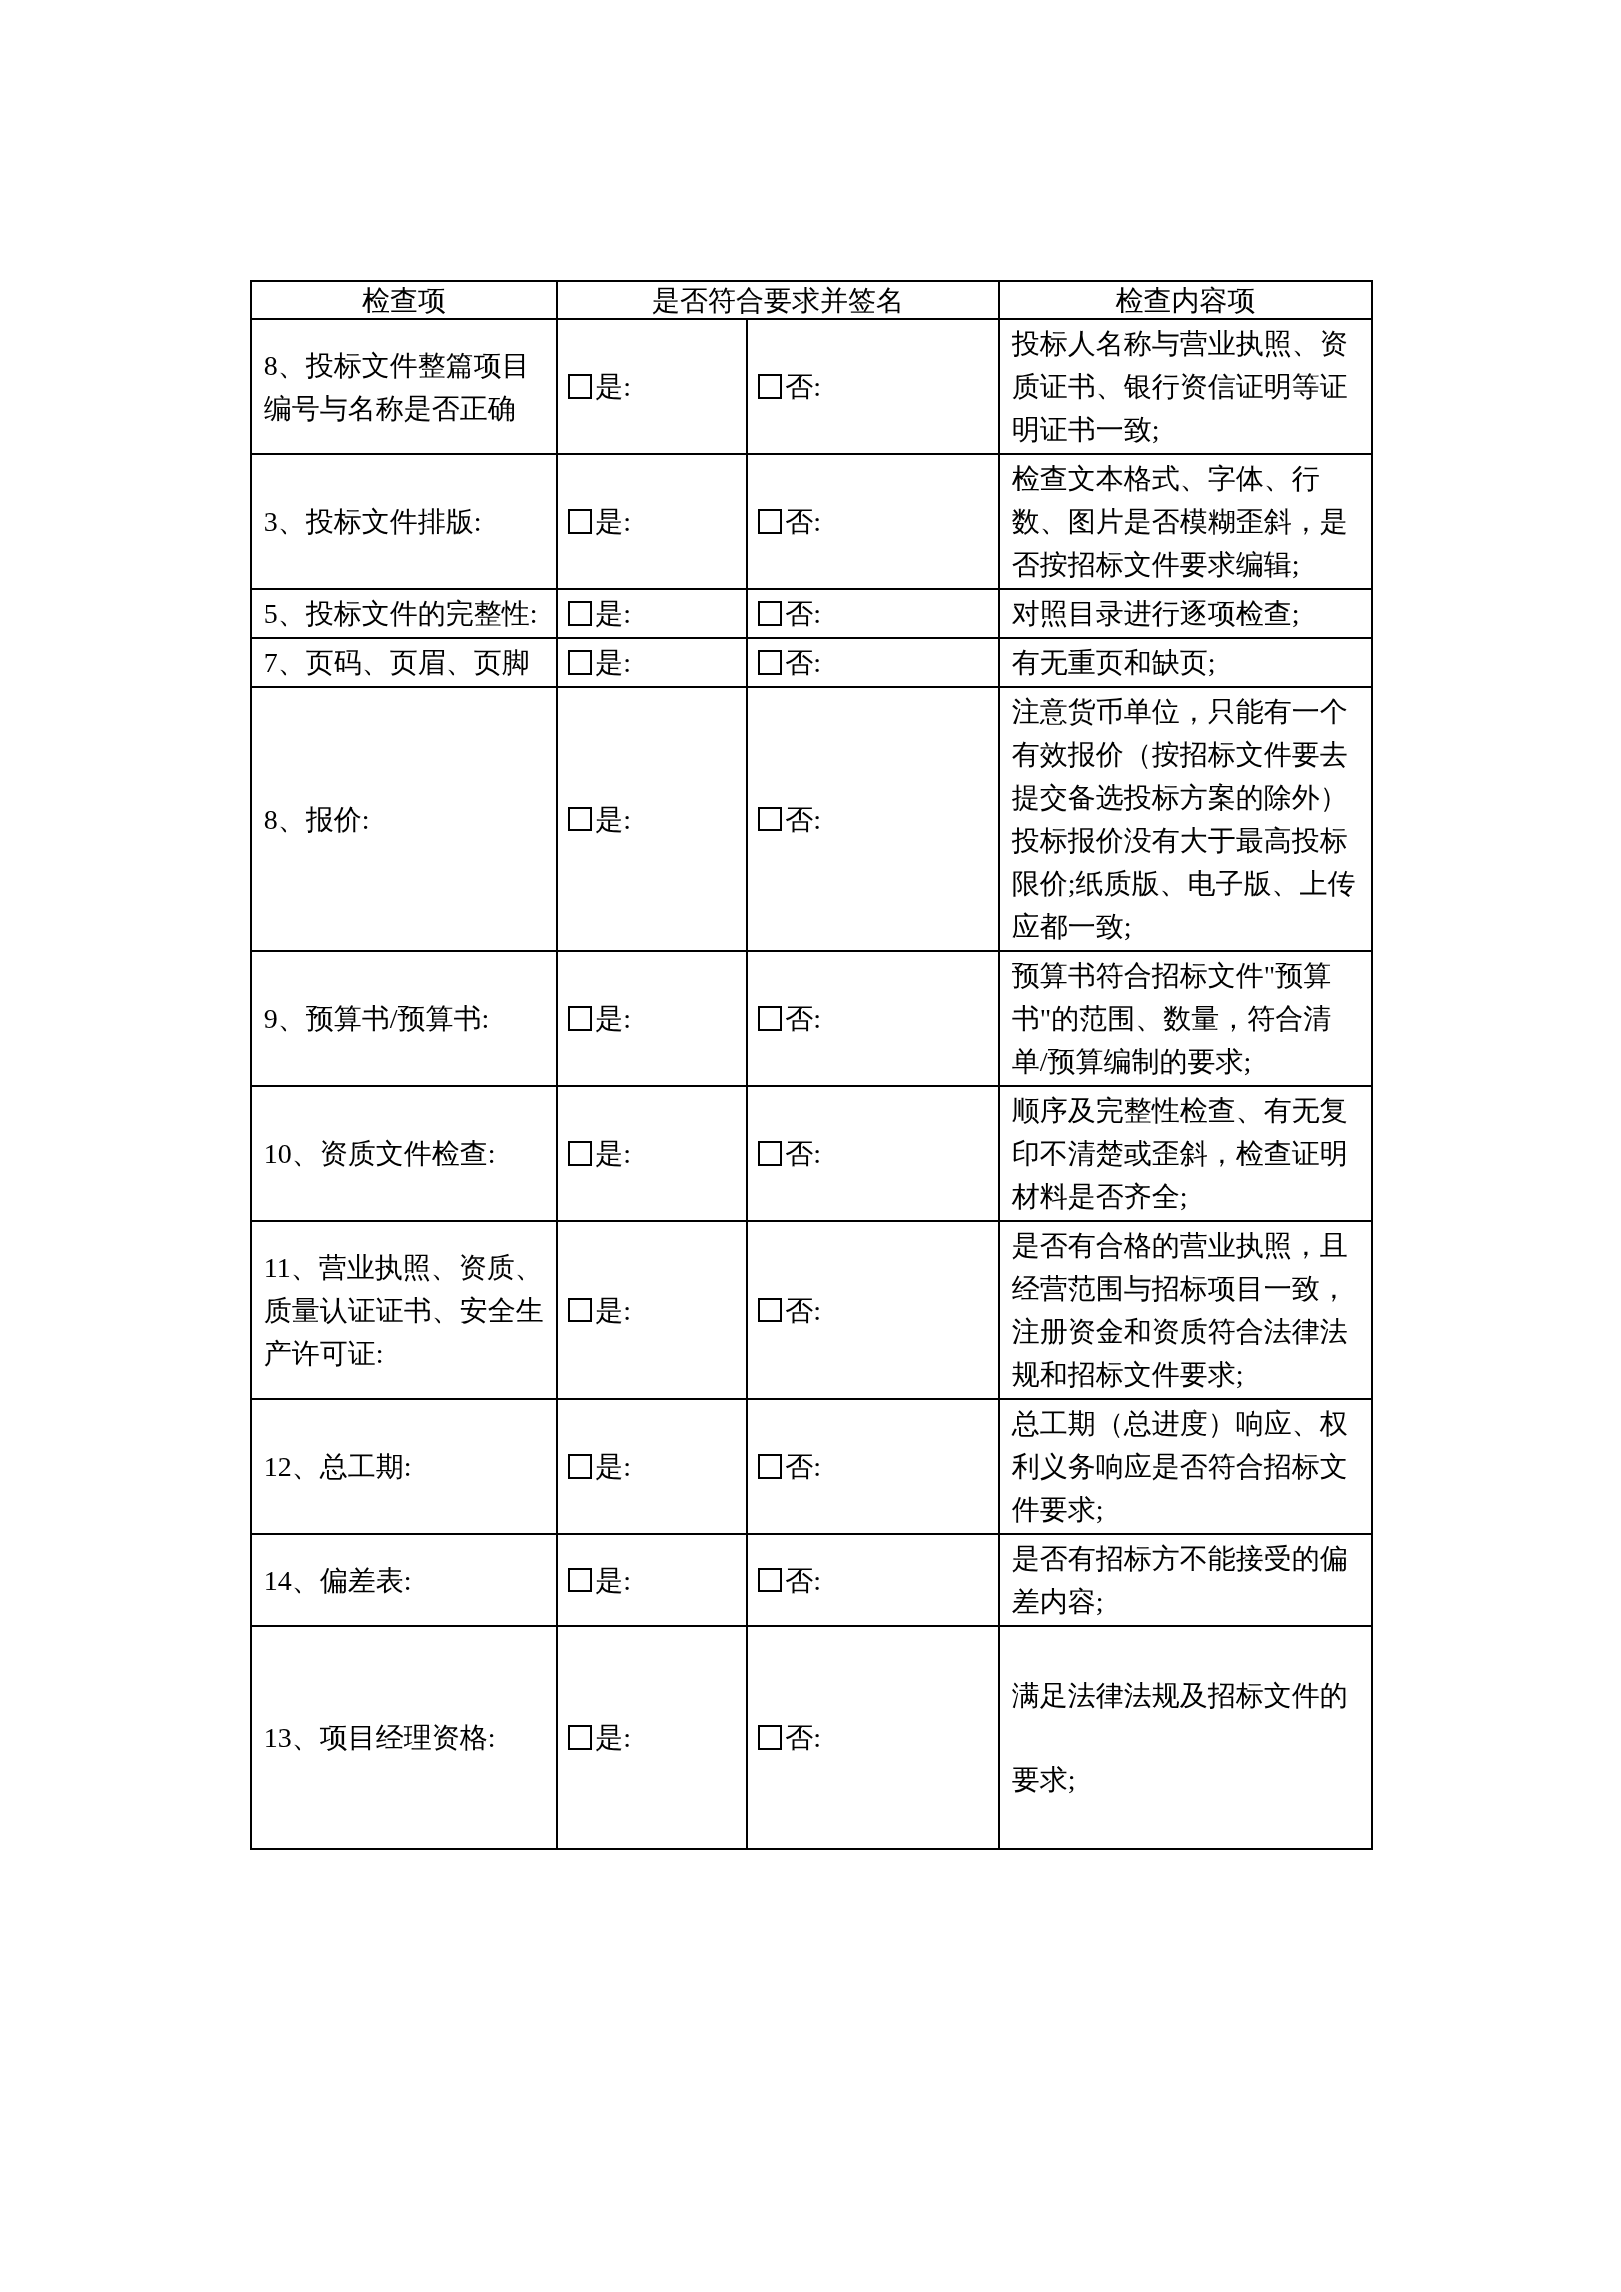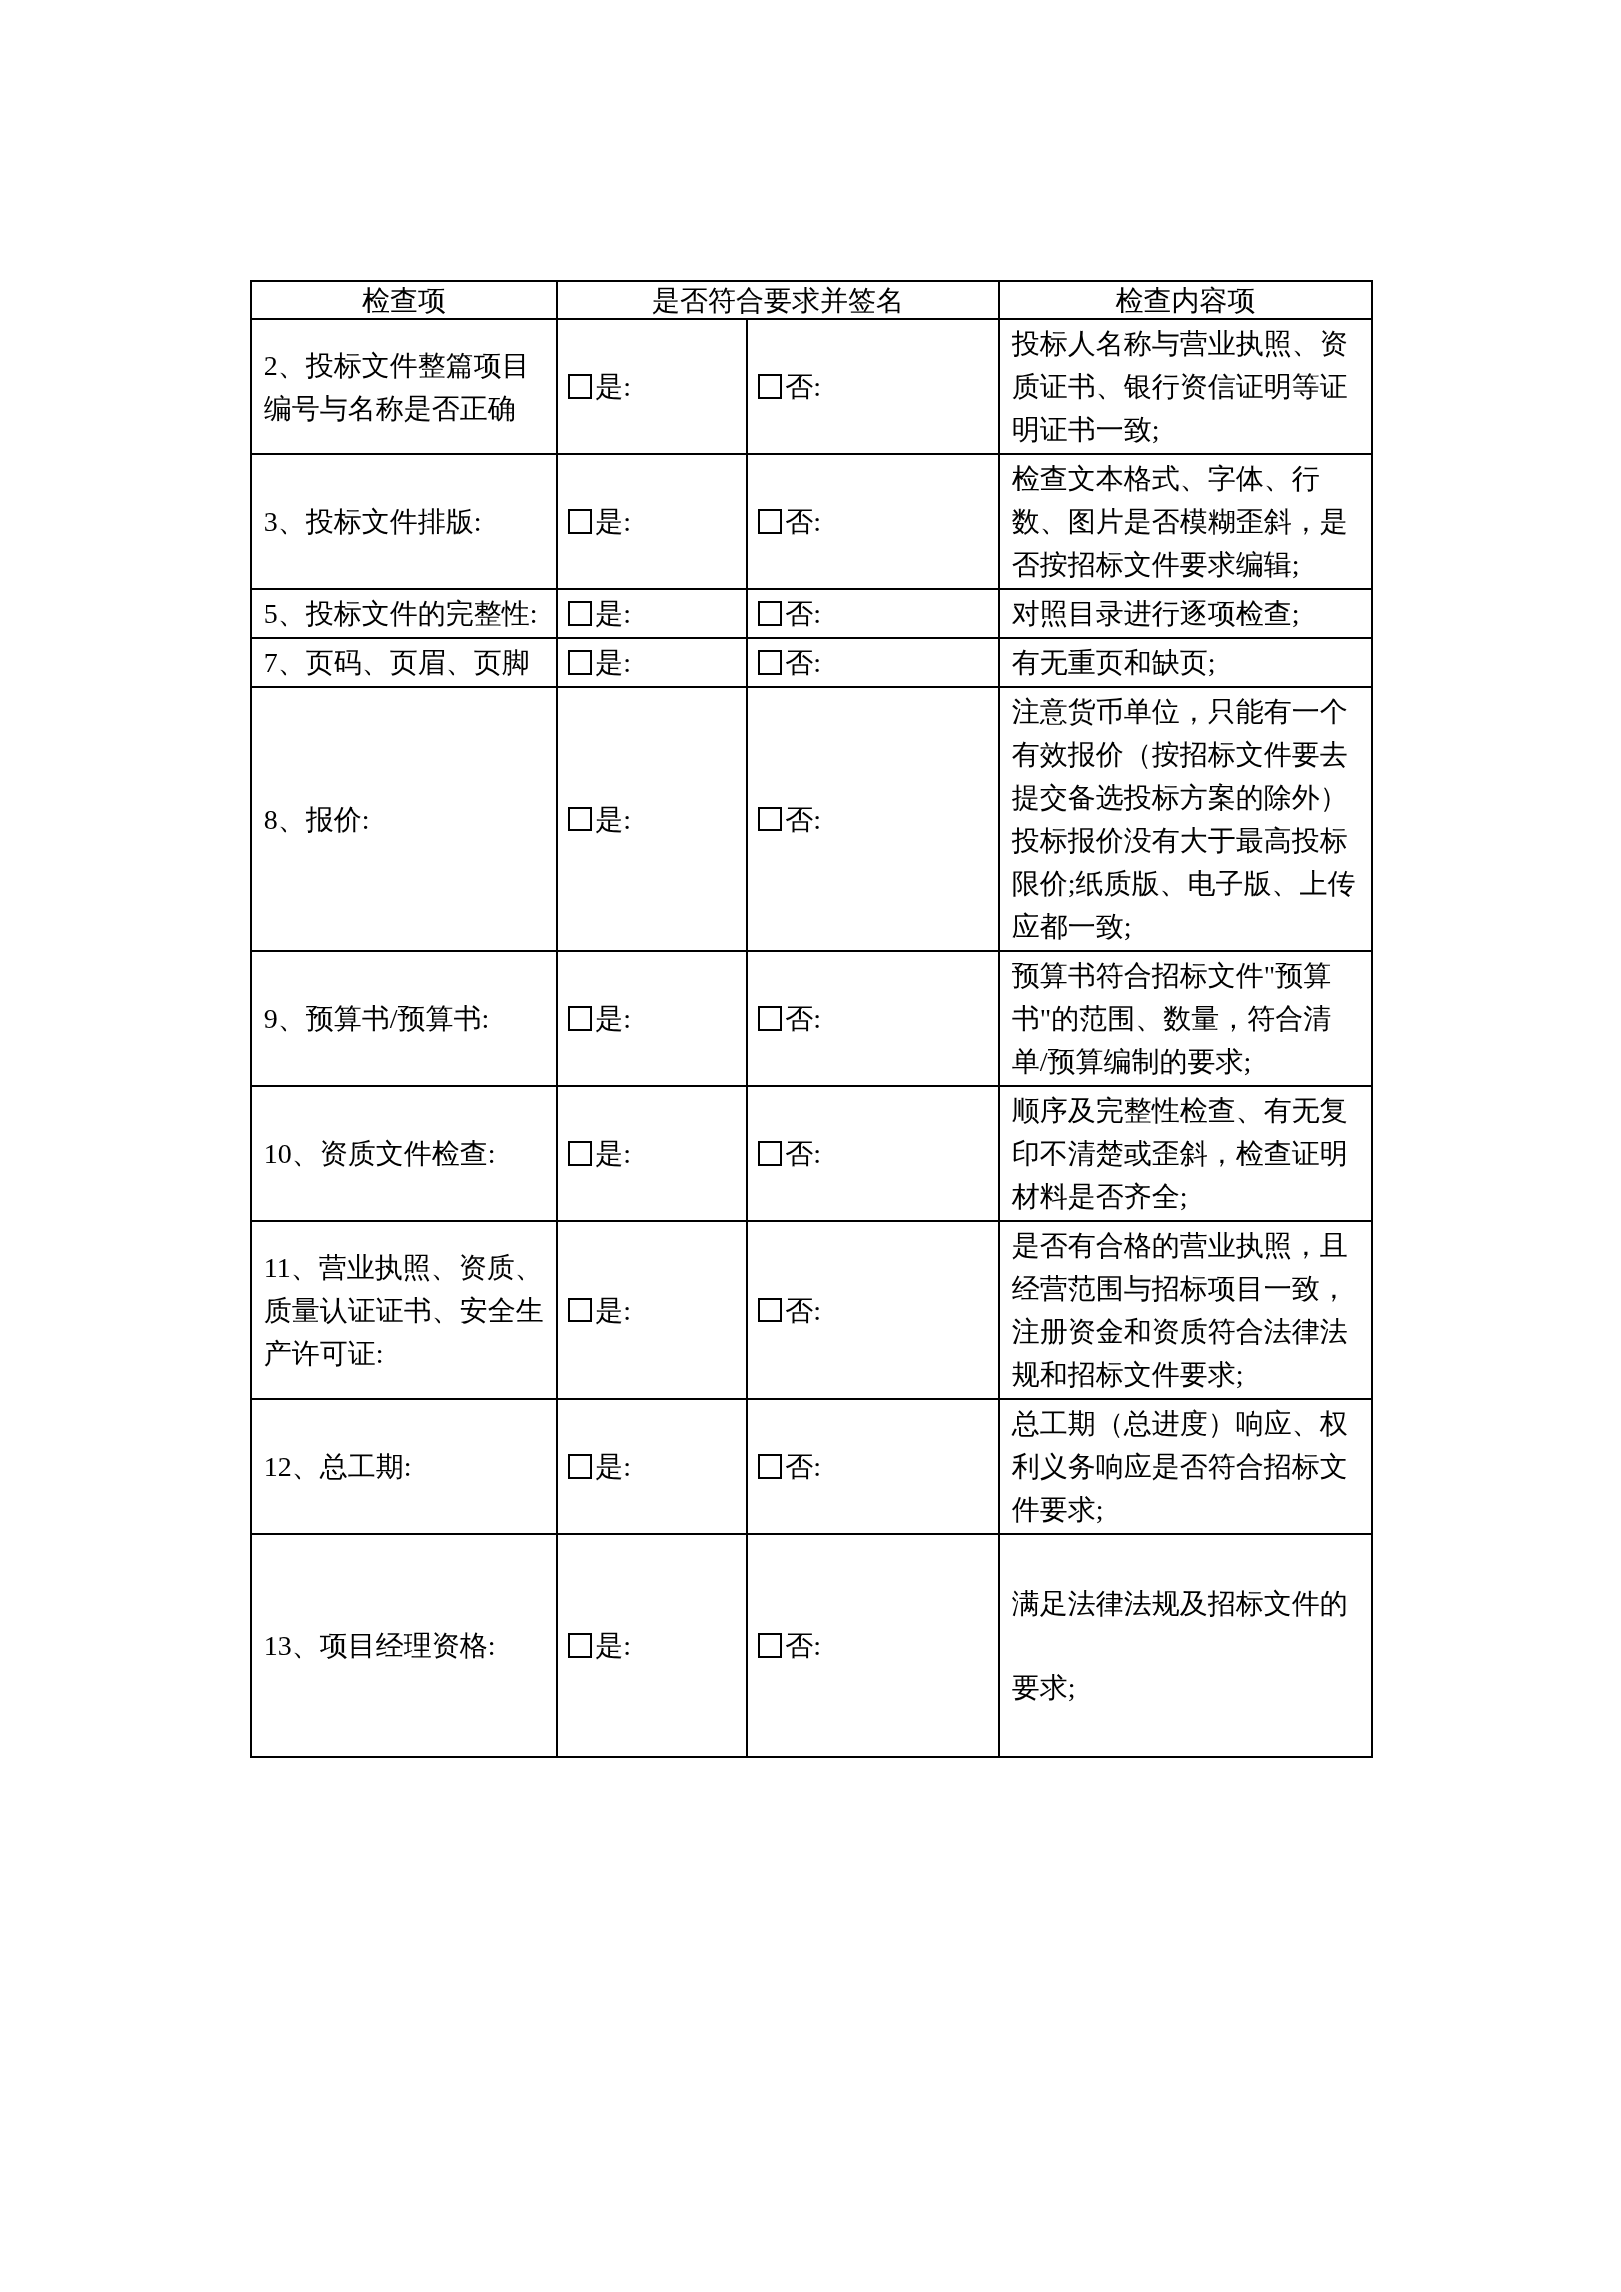--- a/index.html
+++ b/index.html
@@ -66,21 +66,21 @@
     </colgroup>
     <tbody>
         <tr style="height:38px">
       <th>检查项</th>
       <th colspan="2">是否符合要求并签名</th>
       <th>检查内容项</th>
     </tr>
 
 
     <tr style="height:127px">
-      <td>2、投标文件整篇项目编号与名称是否正确</td>
+      <td>8、投标文件整篇项目编号与名称是否正确</td>
       <td class="yesno"><span class="cb"></span><span>是:</span></td>
       <td class="yesno"><span class="cb"></span><span>否:</span></td>
       <td>投标人名称与营业执照、资质证书、银行资信证明等证明证书一致;</td>
     </tr>
 
     <tr style="height:128px">
       <td>3、投标文件排版:</td>
       <td class="yesno"><span class="cb"></span><span>是:</span></td>
       <td class="yesno"><span class="cb"></span><span>否:</span></td>
       <td>检查文本格式、字体、行数、图片是否模糊歪斜，是否按招标文件要求编辑;</td>
@@ -131,20 +131,26 @@
     </tr>
 
     <tr style="height:129px">
       <td>12、总工期:</td>
       <td class="yesno"><span class="cb"></span><span>是:</span></td>
       <td class="yesno"><span class="cb"></span><span>否:</span></td>
       <td>总工期（总进度）响应、权利义务响应是否符合招标文件要求;</td>
     </tr>
 
 
+    <tr style="height:85px">
+      <td>14、偏差表:</td>
+      <td class="yesno"><span class="cb"></span><span>是:</span></td>
+      <td class="yesno"><span class="cb"></span><span>否:</span></td>
+      <td>是否有招标方不能接受的偏差内容;</td>
+    </tr>
 
     <tr style="height:223px">
       <td>13、项目经理资格:</td>
       <td class="yesno"><span class="cb"></span><span>是:</span></td>
       <td class="yesno"><span class="cb"></span><span>否:</span></td>
       <td class="tall">满足法律法规及招标文件的要求;</td>
     </tr>
   </tbody>
     </table>
 </div>

